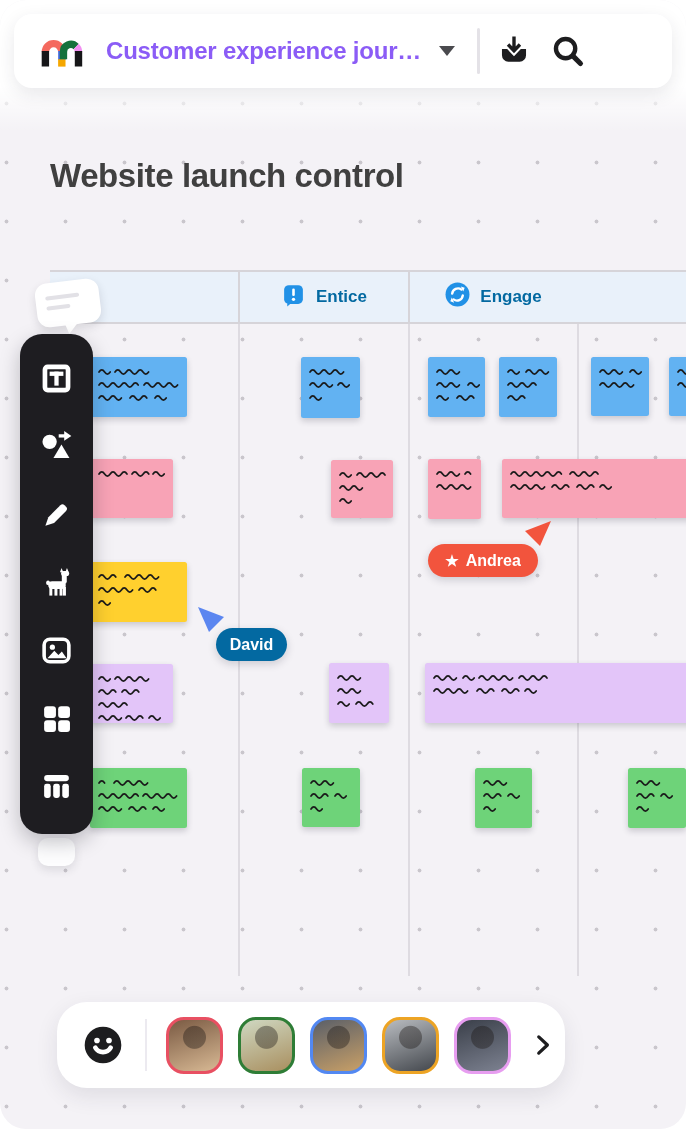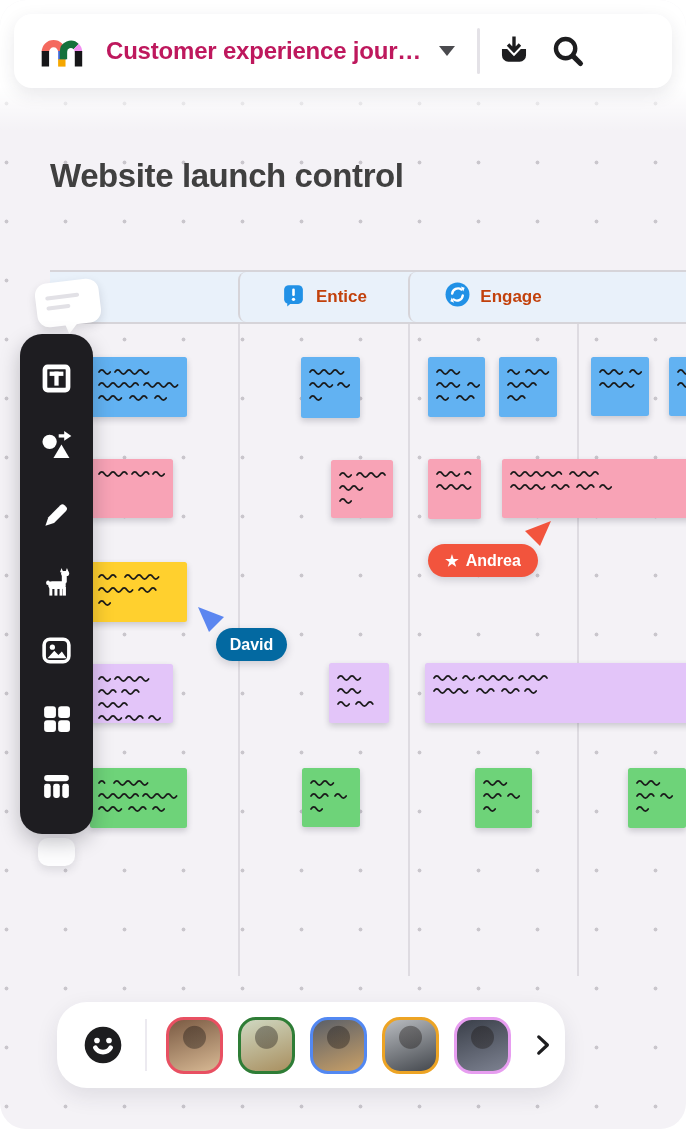--- a/index.html
+++ b/index.html
@@ -5,34 +5,34 @@
   html,body{margin:0;padding:0;background:#ffffff;font-family:"Liberation Sans",sans-serif;}
   .page{position:relative;width:686px;height:1129px;background:#f4f2f6;border-radius:26px;overflow:hidden;}
   .dots{position:absolute;inset:0;background-image:radial-gradient(#c9c6cc 1.6px,transparent 2.3px);
         background-size:59px 59px;background-position:36px 15px;z-index:0;}
   .topglow{position:absolute;left:0;top:0;right:0;height:140px;z-index:1;pointer-events:none;
         background:linear-gradient(180deg,#ffffff 0px,#ffffff 86px,rgba(255,255,255,0) 132px);}
   
   .topbar{position:absolute;left:14px;top:14px;width:658px;height:74px;background:#ffffff;border-radius:18px;
         box-shadow:0 6px 18px rgba(40,40,60,.10);display:flex;align-items:center;z-index:10;}
   .logo{width:46px;height:40px;margin-left:24px;flex:0 0 auto;}
-  .doc-title{margin-left:22px;font-size:24px;font-weight:700;color:#be185d;letter-spacing:-.2px;
+  .doc-title{margin-left:22px;font-size:24px;font-weight:700;color:#8b5cf6;letter-spacing:-.2px;
         white-space:nowrap;overflow:hidden;max-width:368px;}
   .caret{width:0;height:0;border-left:8px solid transparent;border-right:8px solid transparent;
         border-top:10px solid #4a4a4e;margin-left:18px;cursor:pointer;}
   .tb-divider{width:3px;height:46px;background:#e4e2e7;border-radius:2px;margin-left:22px;}
   .tb-btn{width:40px;height:40px;margin-left:14px;display:flex;align-items:center;justify-content:center;cursor:pointer;}
   
   .board-title{position:absolute;left:50px;top:157px;font-size:33px;font-weight:800;color:#404040;
         letter-spacing:-.4px;z-index:2;}
   .journey-header{position:absolute;left:50px;top:270px;height:50px;width:697px;display:grid;
         grid-template-columns:188px 170px 169px 170px;background:#e9f1fa;border-top:2px solid #d6d4d9;
         border-bottom:2px solid #d6d4d9;z-index:2;}
   .jh-cell{display:flex;align-items:center;justify-content:center;gap:10px;font-size:17px;font-weight:600;
-        color:#c2410c;border-left:2px solid #d6d4d9;cursor:pointer;border-radius:8px;}
+        color:#0369a1;border-left:2px solid #d6d4d9;cursor:pointer;}
   .jh-cell:first-child{border-left:none;}
   .jh-icon{width:25px;height:25px;flex:0 0 auto;}
   .col-line{position:absolute;top:322px;width:2px;height:654px;background:#dedbe1;z-index:1;}
   .note{position:absolute;border-radius:2.5px;box-shadow:0 3px 6px rgba(30,30,50,.20);z-index:3;cursor:pointer;}
   
   .toolbar{position:absolute;left:20px;top:334px;width:73px;height:500px;background:#1e1d21;border-radius:22px;
         z-index:6;display:flex;flex-direction:column;align-items:center;justify-content:space-between;
         padding:26px 0;box-sizing:border-box;box-shadow:0 8px 20px rgba(20,20,30,.25);}
   .tool-btn{width:40px;height:40px;display:flex;align-items:center;justify-content:center;cursor:pointer;border-radius:8px;}
   .toolbar-tail{position:absolute;left:38px;top:838px;width:37px;height:28px;background:#fdfdfe;border-radius:10px;

